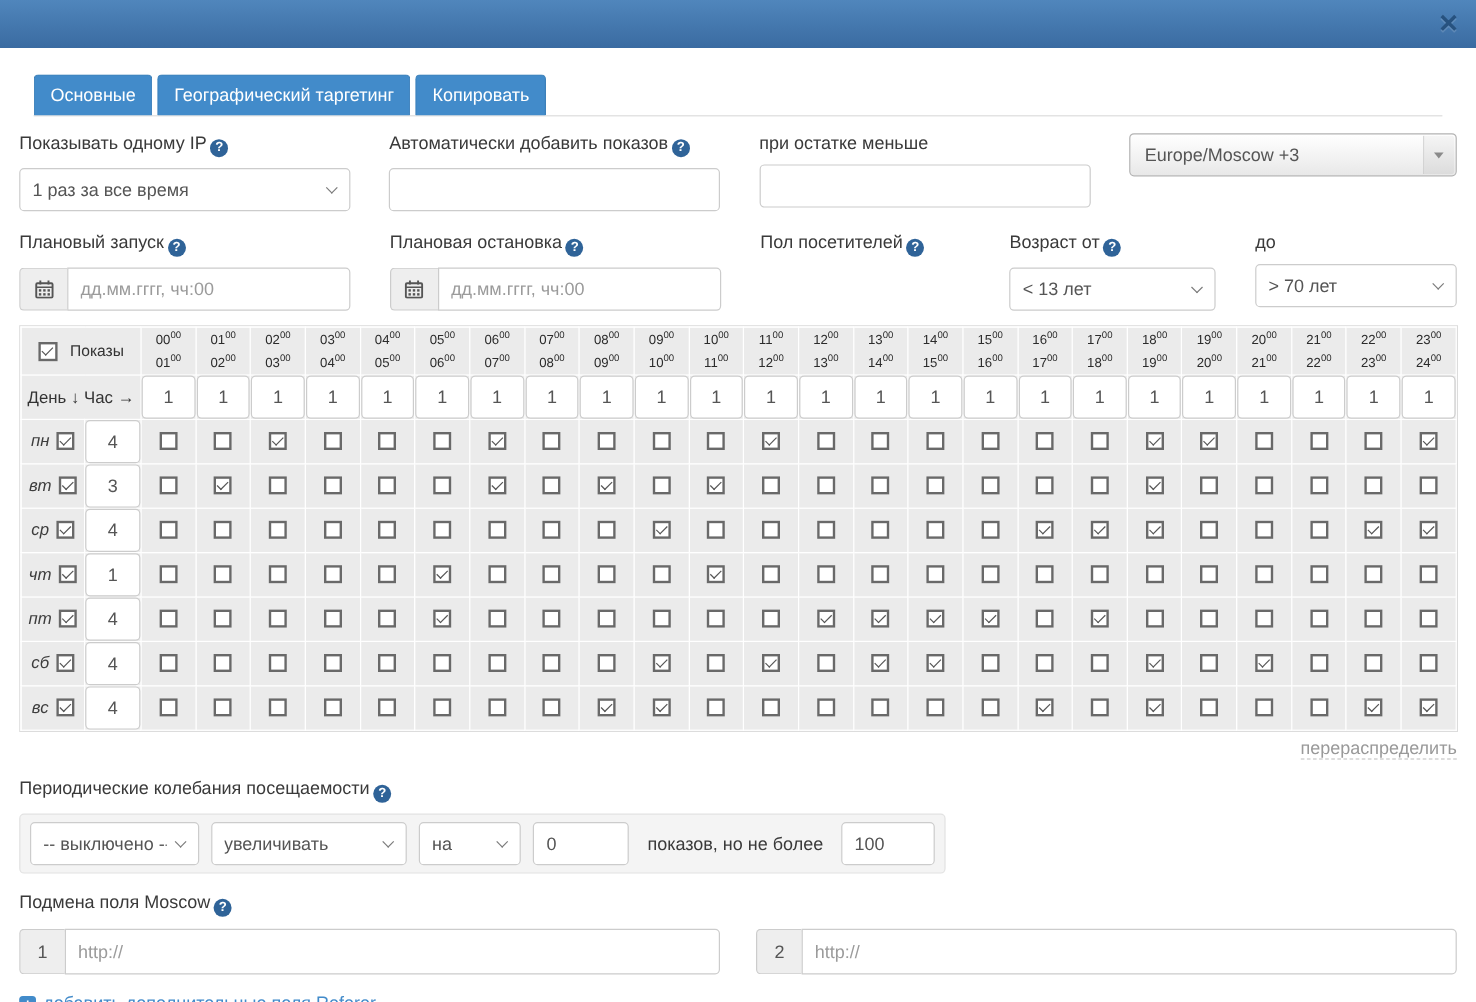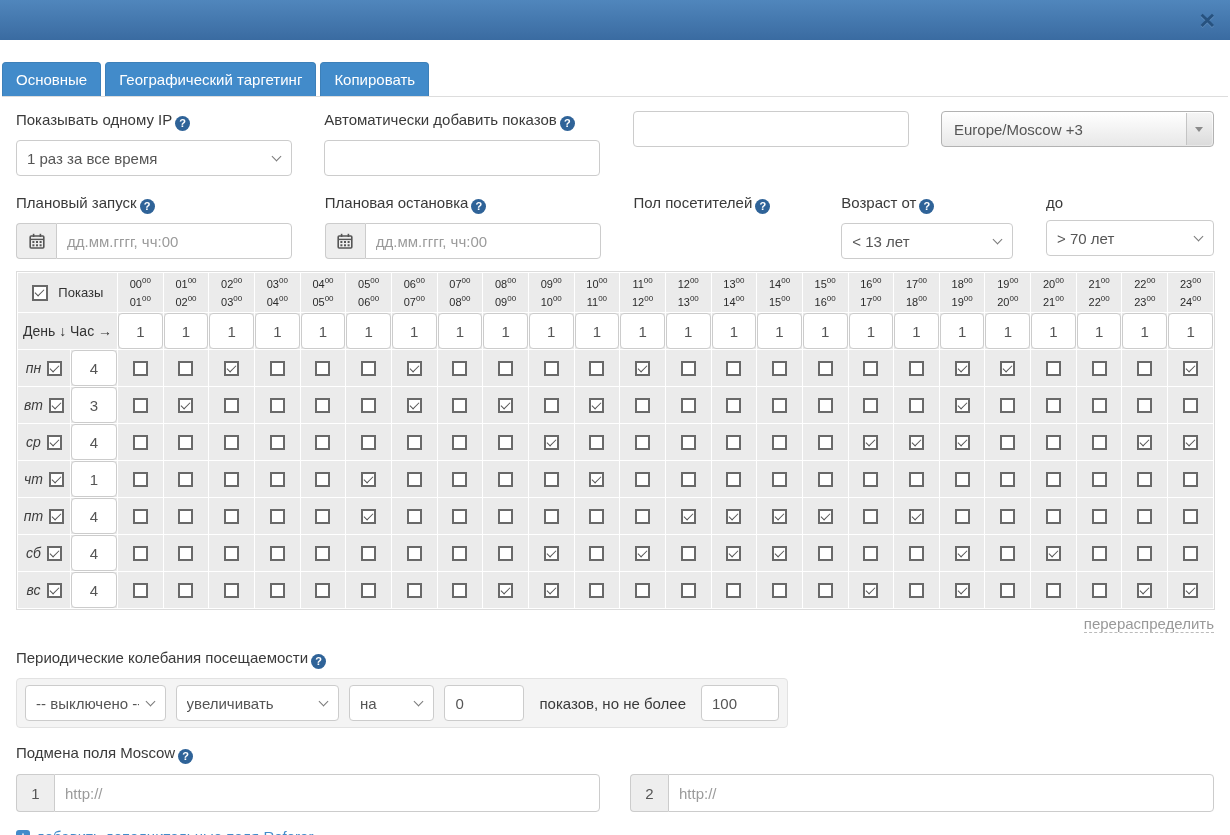--- a/index.html
+++ b/index.html
@@ -18,21 +18,21 @@
     display:inline-block; height:15px; background:#8fafd0; border-radius:3px;
     filter:blur(3px); margin:0 4px; vertical-align:middle;
   }
   .blur-id { width:86px; }
   .blur-url { width:215px; }
   .close-x {
     margin-left:auto; font-size:21px; font-weight:bold; color:#27527f;
     cursor:pointer; line-height:1; text-shadow:0 1px 0 rgba(255,255,255,.15);
   }
   
-  .tabs { display:flex; gap:4px; margin:22px 2px 0; border-bottom:1px solid #ddd; }
+  .tabs { display:flex; gap:4px; margin:22px 28px 0; border-bottom:1px solid #ddd; }
   .tab {
     background:#428bca; color:#fff; font-size:15px; padding:8px 13px;
     border:1px solid #3d80b9; border-bottom:none; border-radius:4px 4px 0 0; cursor:pointer;
   }
   .tab.active {
     background:#fff; color:#555; border:1px solid #c8c8c8; border-bottom:1px solid #fff;
     margin-bottom:-1px;
   }
   
   .content { padding:0 16px; }
@@ -168,20 +168,23 @@
         <span class="chev"></span>
       </div>
     </div>
     <div class="fg w276">
       <label>
         <span>Автоматически добавить показов</span><span class="help">?</span>
       </label>
       <input type="text" style="">
     </div>
     <div class="fg w276">
+      <label>
+        <span>при остатке меньше</span>
+      </label>
       <input type="text" style="">
     </div>
     <div class="fg w273">
       <div class="chosen">
         <span>Europe/Moscow +3</span>
         <span class="btn">
             <span class="tri"></span>
           </span>
       </div>
     </div>

